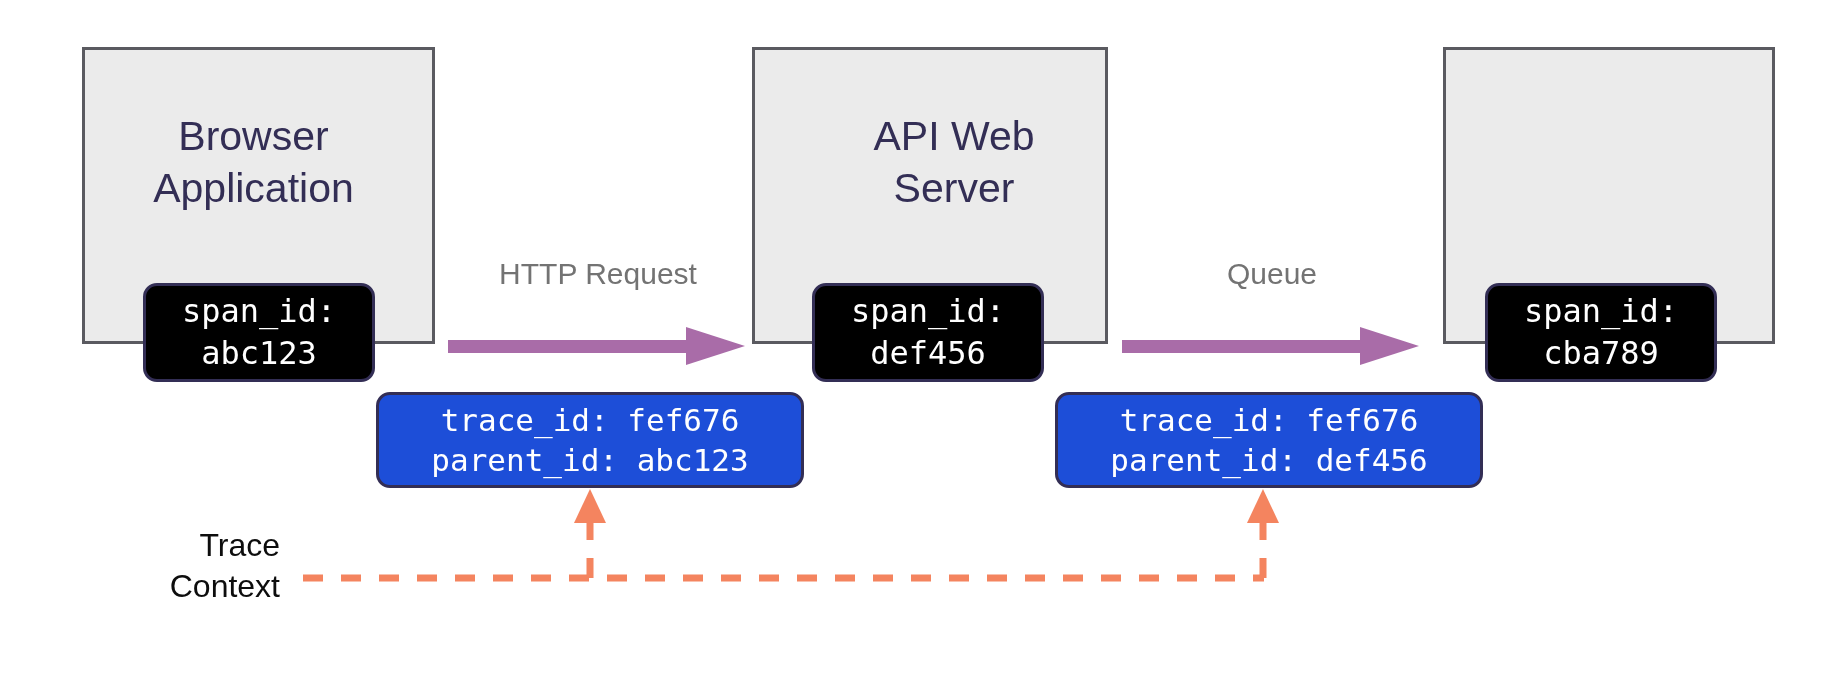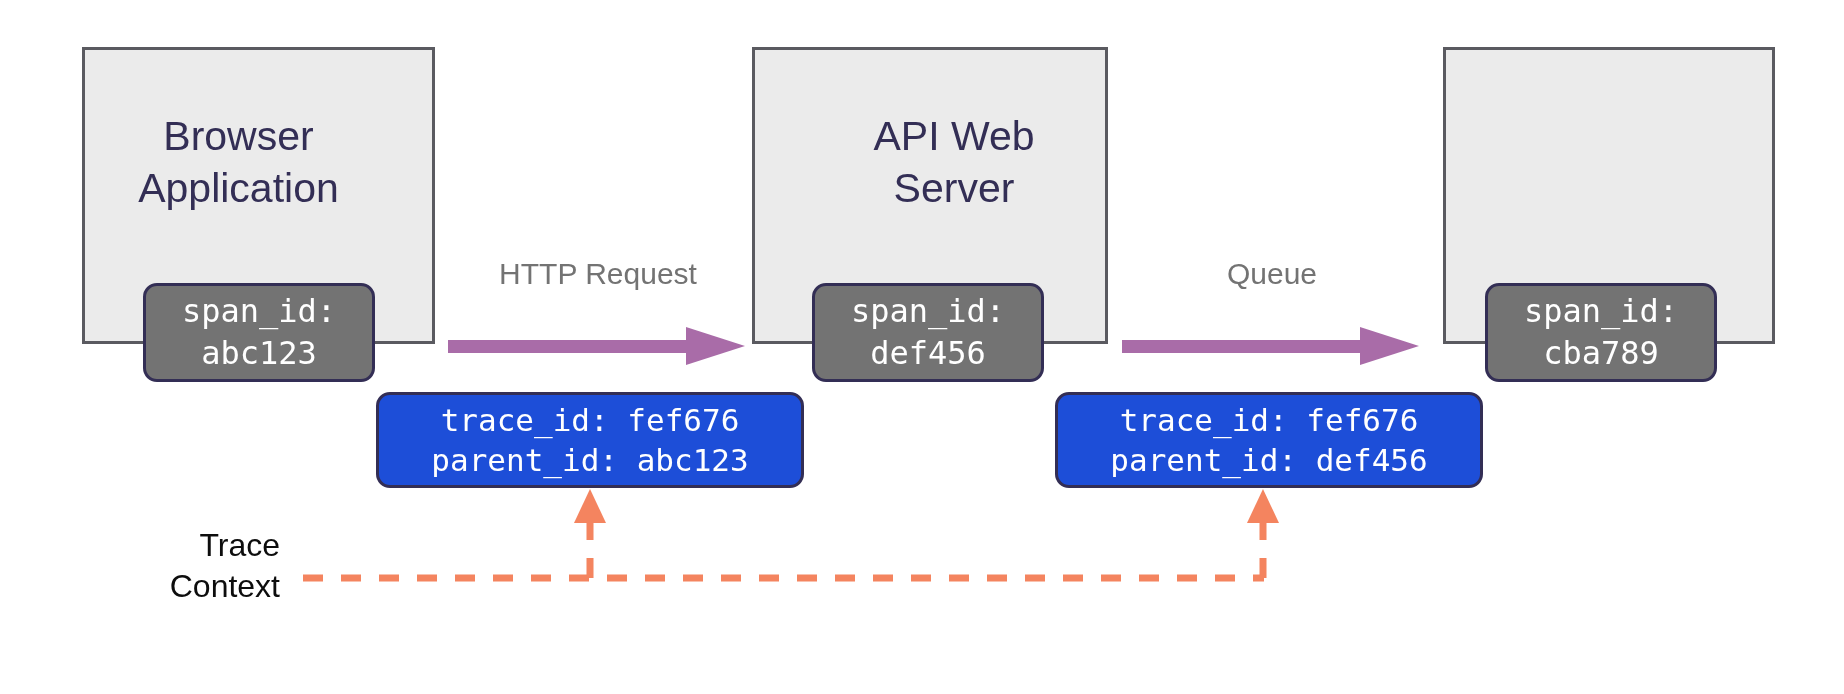--- a/index.html
+++ b/index.html
@@ -34,21 +34,21 @@
     font-family: "Liberation Sans", sans-serif;
     font-size: 41px;
     line-height: 1.28;
     letter-spacing: 0px;
     white-space: pre-line;
   }
 
   
   .span-badge {
     position: absolute;
-    background: #737373;
+    background: #000000;
     border: 3px solid #332e55;
     border-radius: 14px;
     box-sizing: border-box;
     color: #ffffff;
     font-family: "DejaVu Sans Mono", "Liberation Mono", monospace;
     font-size: 32px;
     line-height: 1.30;
     text-align: center;
     display: flex;
     flex-direction: column;
@@ -111,21 +111,21 @@
     white-space: pre-line;
   }
 </style>
 </head>
 <body>
 
 <div id="canvas">
 
   <div class="service-box" style="left:82px; top:47px; width:353px; height:297px;">
   </div>
-  <div class="service-title" style="left:80px; width:317px; top:110px;">Browser
+  <div class="service-title" style="left:95px; width:317px; top:110px;">Browser
 Application</div>
 
   <div class="service-box" style="left:752px; top:47px; width:356px; height:297px;">
   </div>
   <div class="service-title" style="left:752px; width:356px; top:110px;margin-left:24px;">API Web
 Server</div>
 
   <div class="service-box" style="left:1443px; top:47px; width:332px; height:297px;">
   </div>
 

